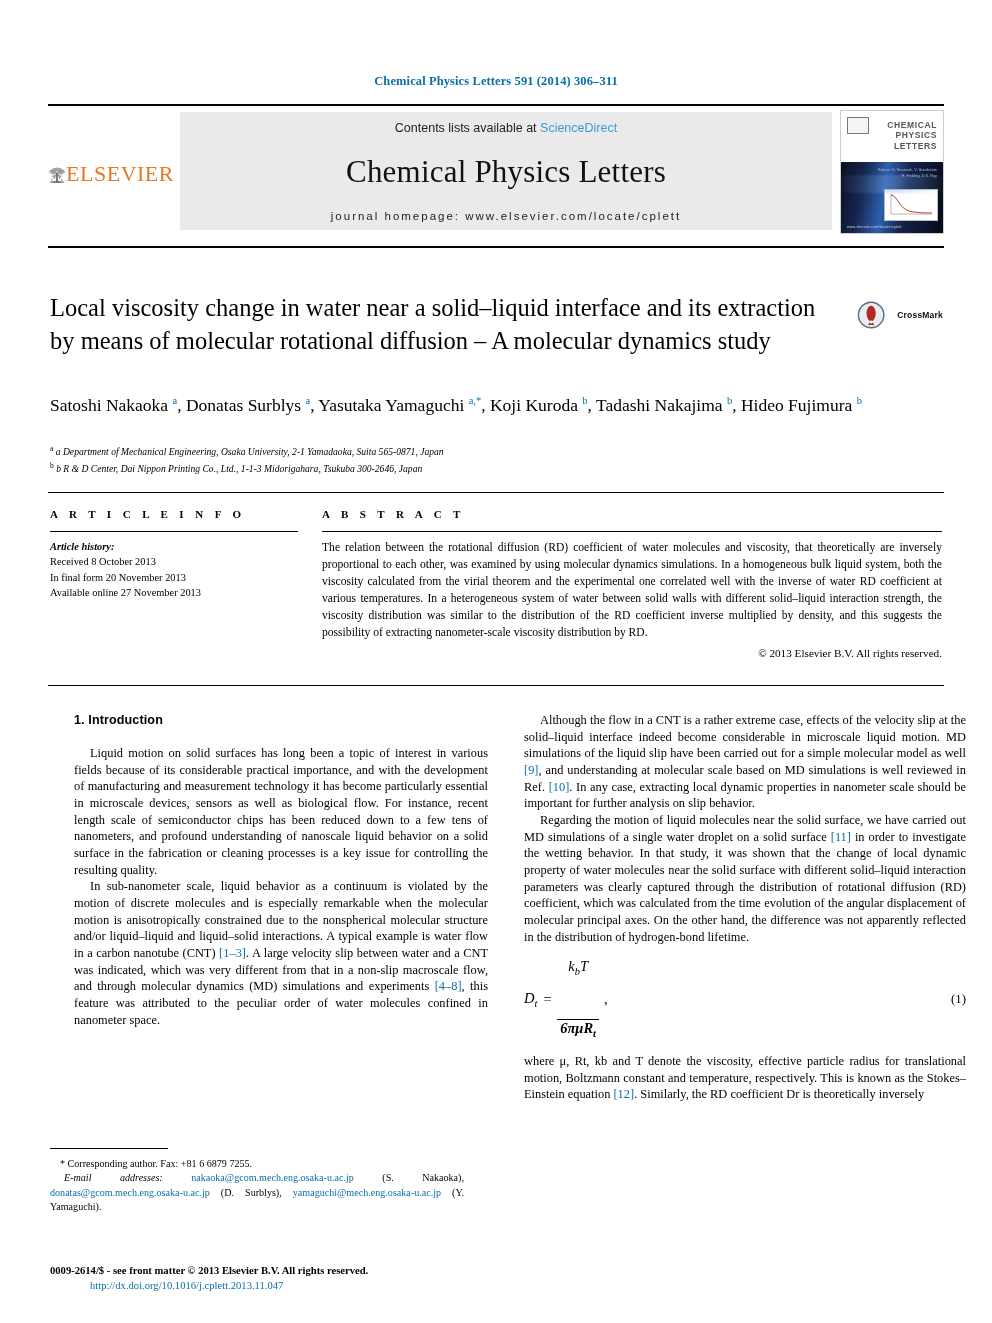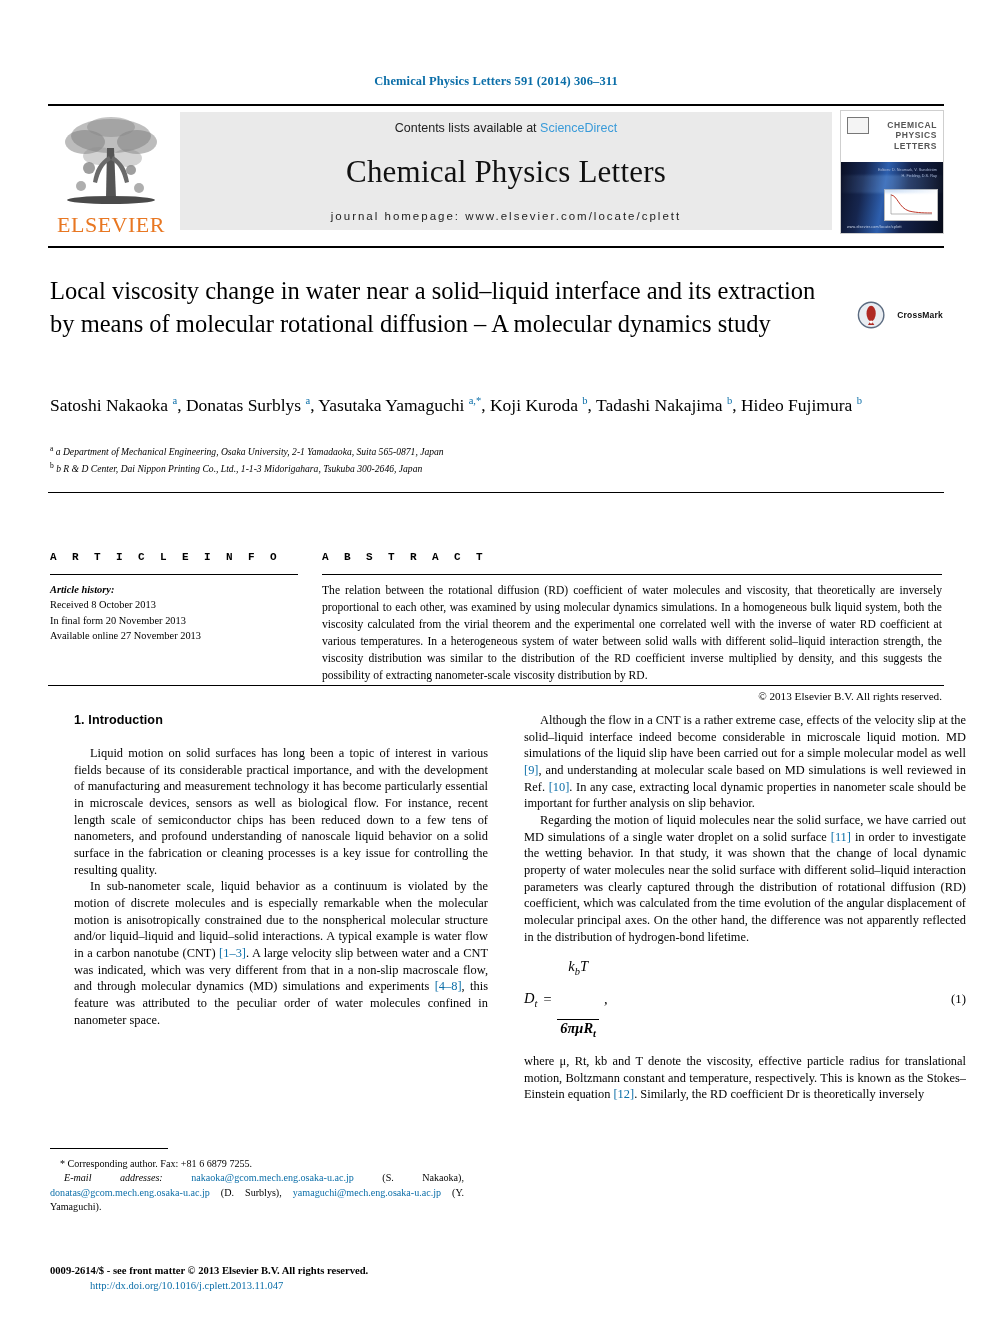--- a/index.html
+++ b/index.html
@@ -48,23 +48,23 @@
   .masthead-inner {
     position: relative;
     height: 132px;
     display: flex;
     align-items: stretch;
   }
   .elsevier-logo {
     width: 126px;
     flex: 0 0 126px;
     display: flex;
-    flex-direction: column;
+    flex-direction: row;
     align-items: center;
-    justify-content: space-between;
+    justify-content: center;
     padding-top: 6px;
     box-sizing: border-box;
   }
   .tree-svg { display:block; }
   .elsevier-word {
     font-family: "Liberation Serif", serif;
     font-size: 22px;
     letter-spacing: 0.5px;
     color: #E87722;
     font-weight: 400;
@@ -185,21 +185,21 @@
   
   .title-rule {
     position: absolute;
     top: 246px;
     left: 48px;
     width: 896px;
     border-top: 2px solid #000;
   }
   .article-title {
     position: absolute;
-    top: 275px;
+    top: 292px;
     left: 50px;
     width: 790px;
     font-family: "Liberation Serif", serif;
     font-size: 24.5px;
     line-height: 1.33;
     color: #000;
   }
   .crossmark {
     position: absolute;
     top: 291px;
@@ -271,26 +271,25 @@
     left: 50px;
     width: 248px;
   }
   .abs-col {
     position: absolute;
     top: 508px;
     left: 322px;
     width: 620px;
   }
   .sec-head {
-    font-family: Liberation Mono, monospace;
+    font-family: Liberation Serif, serif;
     font-size: 11px;
     font-weight: bold;
     letter-spacing: 4.4px;
     color: #000;
-    margin-top: 43px;
   }
   .sec-rule {
     border-top: 1px solid #000;
     margin-top: 11px;
     margin-bottom: 7px;
   }
   .info-sub {
     font-family: "Liberation Serif", serif;
     font-size: 10.4px;
     font-style: italic;

